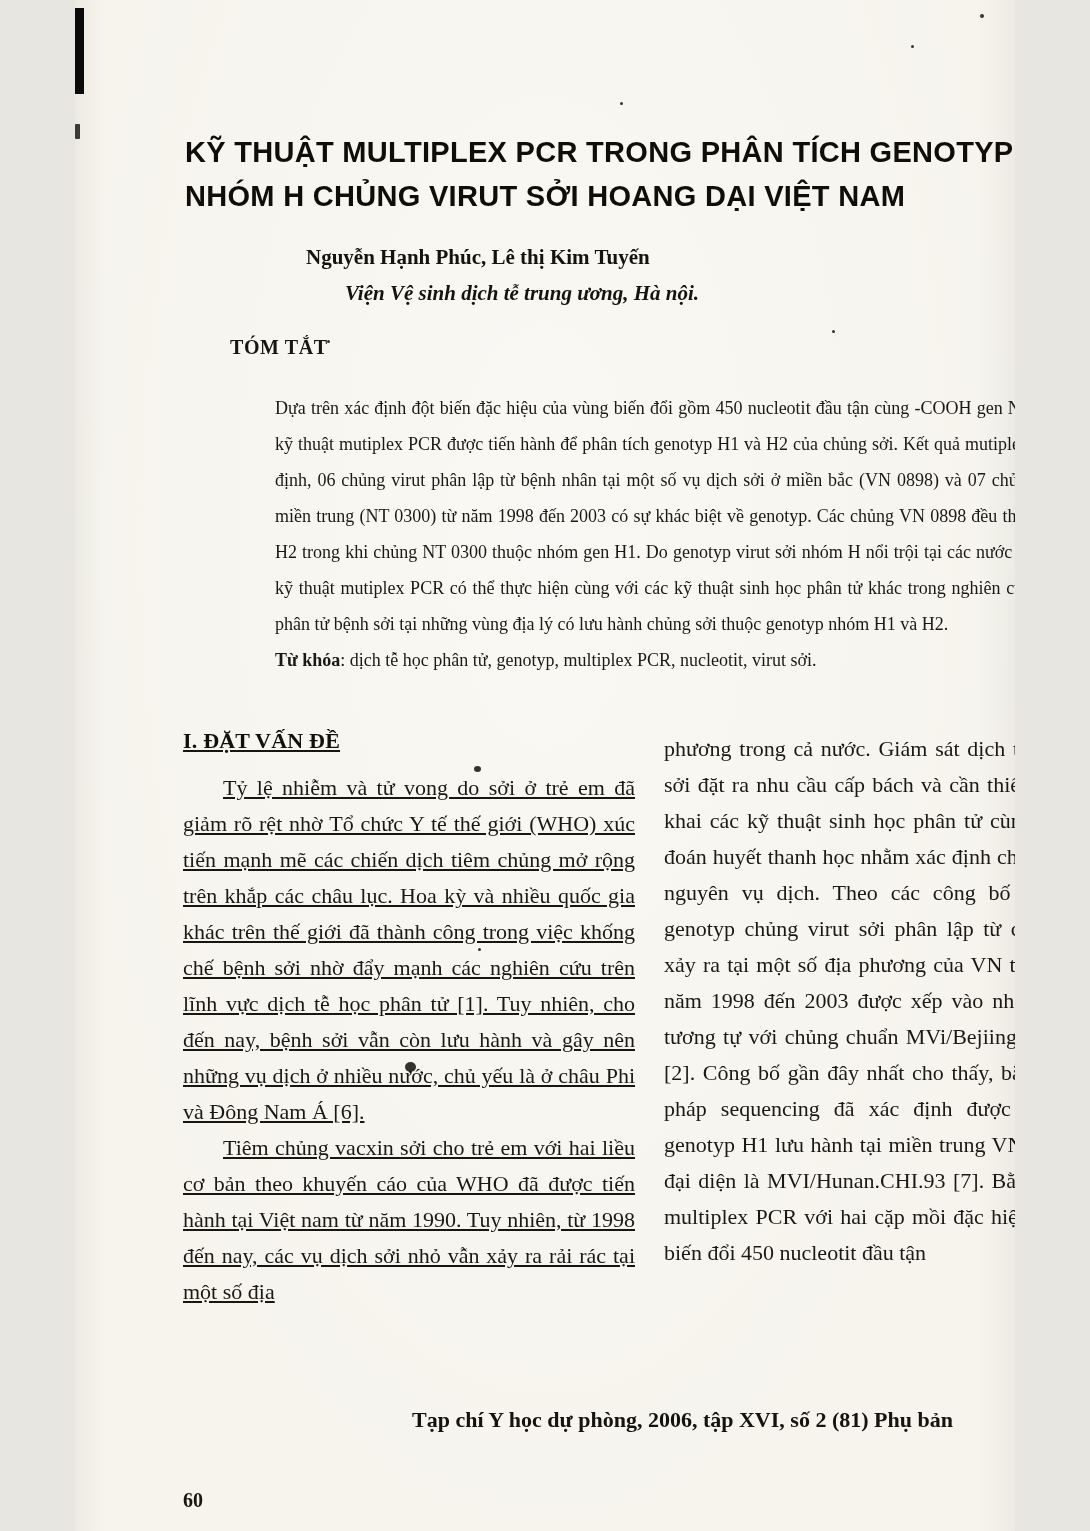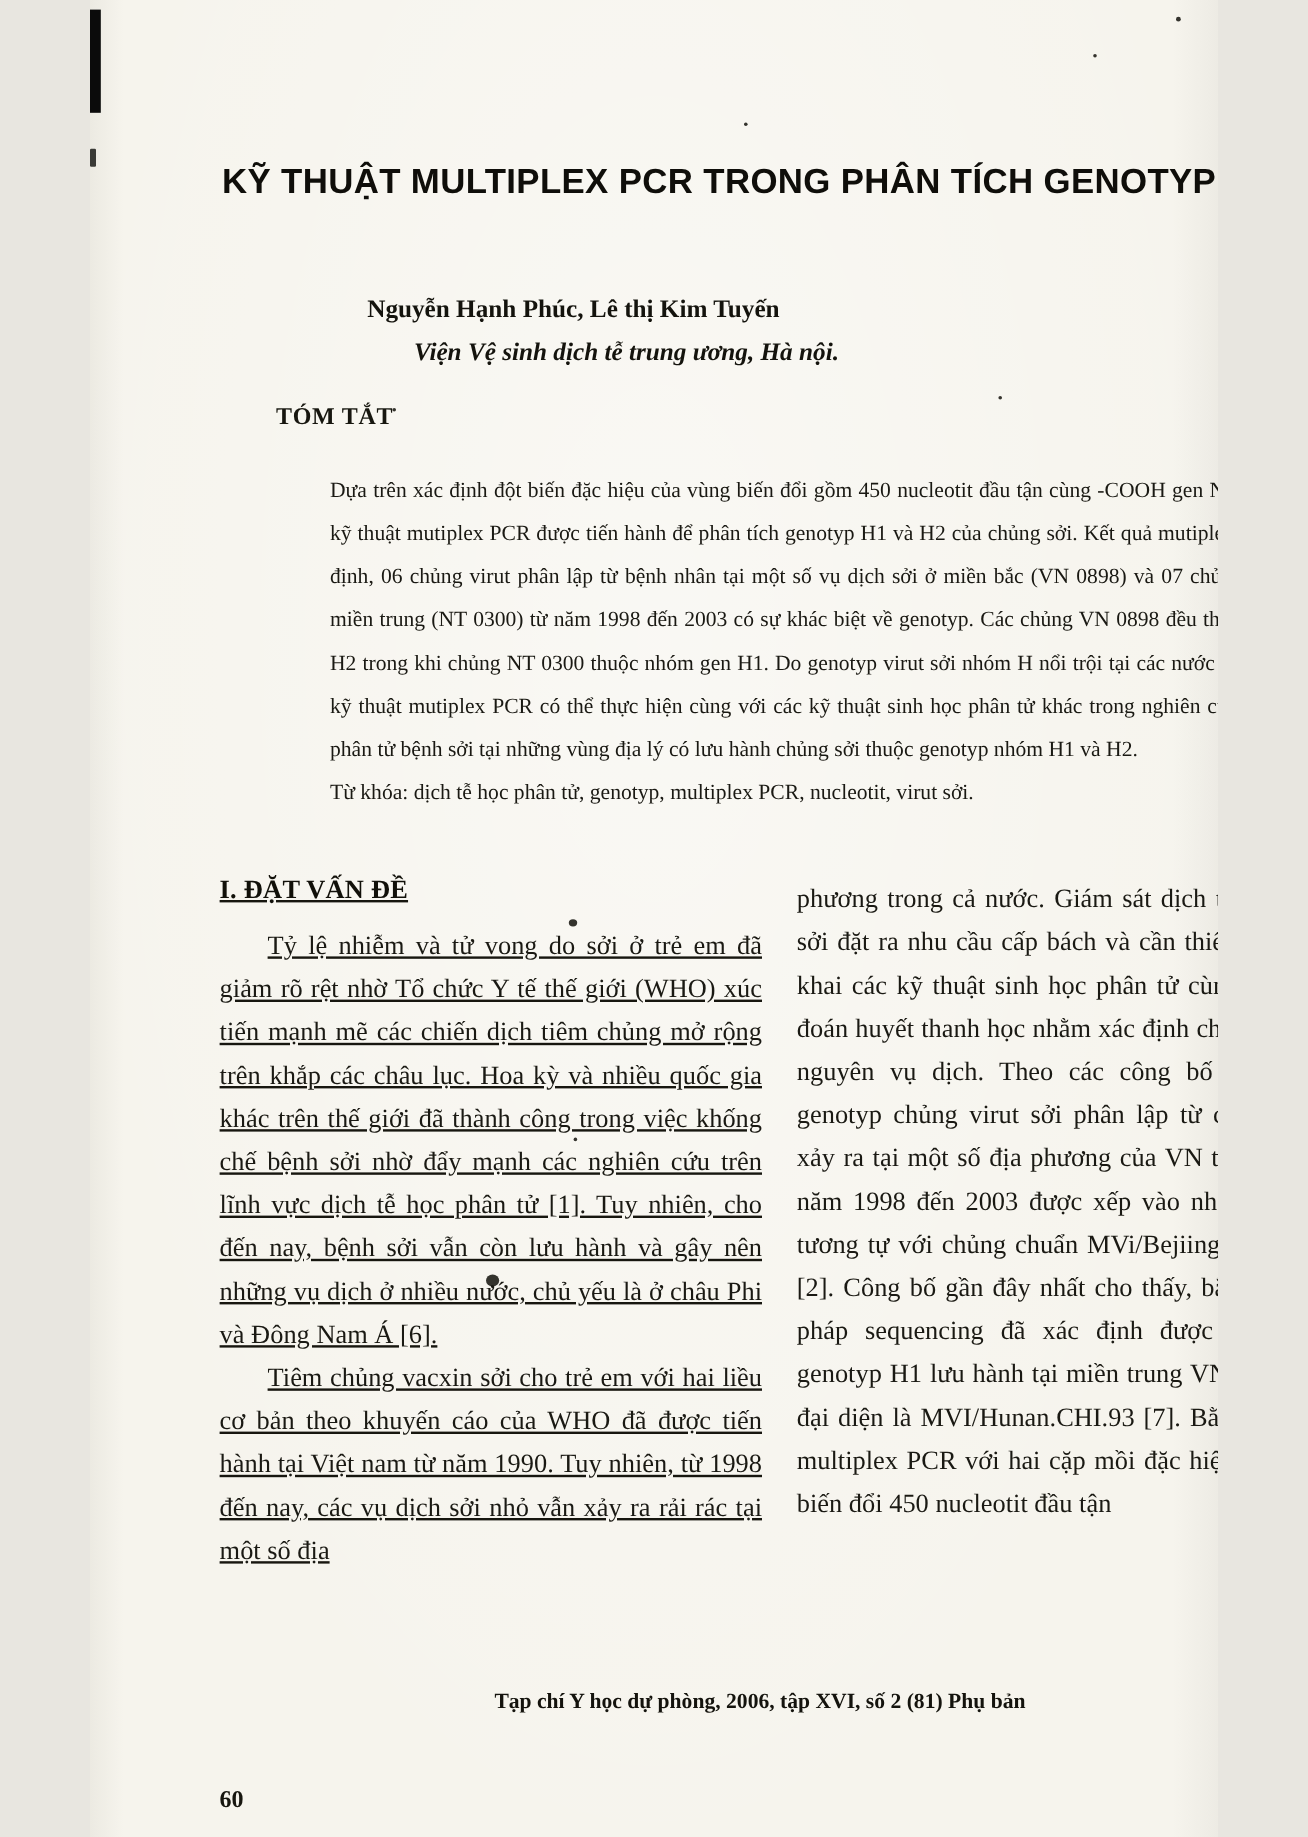--- a/index.html
+++ b/index.html
@@ -36,21 +36,21 @@
   }
   .abstract-block {
     position:absolute; left:200px; top:390px; width:845px;
   }
   .abstract-text {
     font-size:18px; line-height:36px; text-align:justify; color:#1a1913;
   }
   .keywords-line {
     font-size:18px; line-height:36px; color:#1a1913;
   }
-  .keywords-label { font-weight:normal; }
+  .keywords-label { font-weight:bold; }
   .col-left {
     position:absolute; left:108px; top:728px; width:452px;text-decoration:underline;
   }
   .col-right {
     position:absolute; left:589px; top:731px; width:455px;
   }
   .section-heading {
     font-size:22px; font-weight:bold; letter-spacing:0.2px;
     margin-bottom:16px; color:#111009;
   }
@@ -58,21 +58,21 @@
     font-size:22px; line-height:36px; text-align:justify;
     text-indent:40px; color:#1a1913;
   }
   .body-para.no-indent { text-indent:0; }
   .page-number {
     position:absolute; left:108px; top:1489px;
     font-size:20px; font-weight:bold;
   }
   .journal-line {
     position:absolute; left:337px; top:1407px;
-    font-size:18px; font-weight:bold; color:#14130d;
+    font-size:22px; font-weight:bold; color:#14130d;
   }
   
   .scan-bar { position:absolute; left:0; top:8px; width:9px; height:86px; background:#0b0b0b; }
   .scan-tick { position:absolute; left:0; top:124px; width:5px; height:15px; background:#3a3a36; border-radius:1px; }
   .scan-diamond {
     position:absolute; left:1044px; top:733px; width:10px; height:9px;
     background:#141410; transform:rotate(40deg); border-radius:1px;
   }
   .speck { position:absolute; background:#34332d; border-radius:50%; }
 </style>
@@ -88,20 +88,21 @@
   <div class="speck" style="left:836px; top:45px; width:3px; height:3px;"></div>
   <div class="speck" style="left:757px; top:330px; width:3px; height:3px;"></div>
   <div class="speck" style="left:545px; top:102px; width:3px; height:3px;"></div>
   <div class="speck" style="left:399px; top:766px; width:7px; height:6px;"></div>
   <div class="speck" style="left:330px; top:1062px; width:11px; height:10px;"></div>
   <div class="speck" style="left:403px; top:948px; width:3px; height:3px;"></div>
   <div class="speck" style="left:252px; top:340px; width:3px; height:3px;"></div>
 
   <div class="article-title">
     <div>KỸ THUẬT MULTIPLEX PCR TRONG PHÂN TÍCH GENOTYP</div>
+    <div>NHÓM H CHỦNG VIRUT SỞI  HOANG DẠI VIỆT NAM</div>
   </div>
 
   <div class="authors">Nguyễn Hạnh Phúc, Lê thị Kim Tuyến</div>
   <div class="affiliation">Viện Vệ sinh dịch tễ trung ương, Hà nội.</div>
 
   <div class="abstract-heading">TÓM TẮT</div>
   <div class="abstract-block">
     <p class="abstract-text">Dựa trên xác định đột biến đặc hiệu của vùng biến đổi gồm 450 nucleotit đầu tận cùng -COOH gen N của nhóm H, kỹ thuật mutiplex PCR được tiến hành để phân tích genotyp H1 và H2 của chủng sởi. Kết quả mutiplex PCR đã xác định, 06 chủng virut phân lập từ bệnh nhân tại một số vụ dịch sởi ở miền bắc (VN 0898) và 07 chủng phân lập ở miền trung (NT 0300) từ năm 1998 đến 2003 có sự khác biệt về genotyp. Các chủng VN 0898 đều thuộc nhóm gen H2 trong khi chủng NT 0300 thuộc nhóm gen H1. Do genotyp virut sởi nhóm H nổi trội tại các nước Đông Nam Á, kỹ thuật mutiplex PCR có thể thực hiện cùng với các kỹ thuật sinh học phân tử khác trong nghiên cứu dịch tễ học phân tử bệnh sởi tại những vùng địa lý có lưu hành chủng sởi thuộc genotyp nhóm  H1 và H2.</p>
     <p class="keywords-line"><span class="keywords-label">Từ khóa</span><span>: dịch tễ học phân tử, genotyp, multiplex PCR, nucleotit, virut sởi.</span></p>
   </div>

